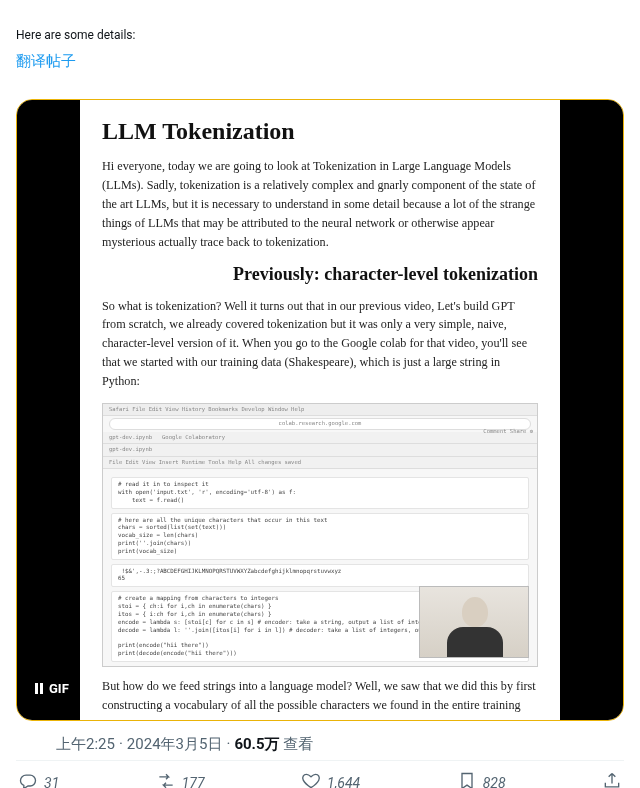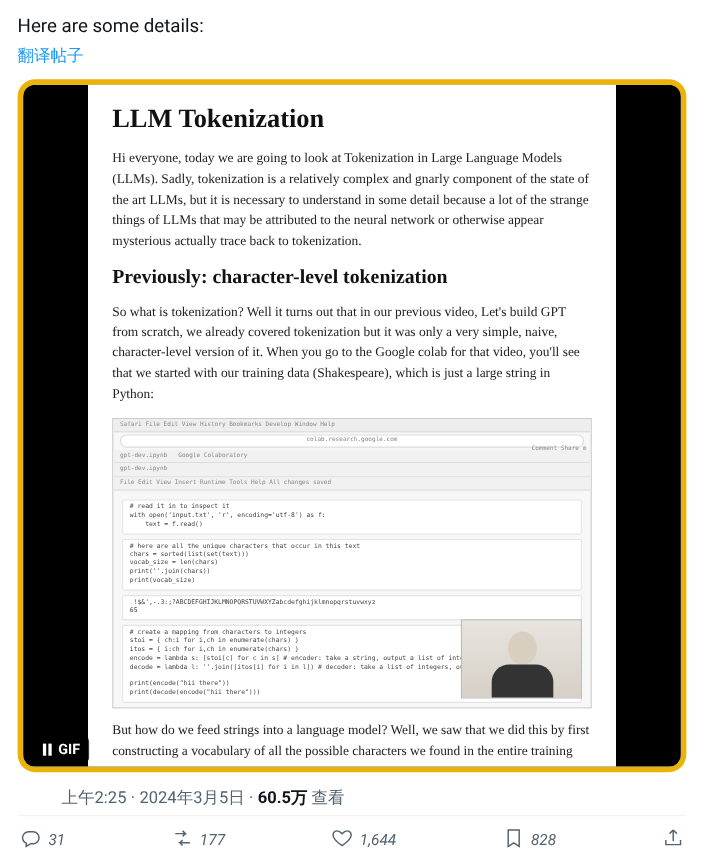--- a/index.html
+++ b/index.html
@@ -11,27 +11,27 @@
   }
   * { box-sizing: border-box; }
   body {
     margin: 0;
     font-family: -apple-system, BlinkMacSystemFont, "Segoe UI", Roboto, Helvetica, Arial, sans-serif;
     color: var(--text);
     background: #fff;
     width: 640px;
   }
   .wrap { padding: 12px 16px 8px 16px; }
-  .lead { font-size: 17px; line-height: 24px; color: var(--text); margin: 0 0 4px 0; }
+  .lead { font-size: 12px; line-height: 24px; color: var(--text); margin: 11px 0 4px 0; }
   .translate {
     font-size: 15px; color: var(--link); text-decoration: none; display: inline-block;
-    margin-bottom: 12px;
+    margin-bottom: 28px;
   }
   .media-card {
-    border: 5px solid #eab308;
+    border: 1px solid #eab308;
     border-radius: 16px;
     overflow: hidden;
     position: relative;
     background: #1d4ed8;
   }
   .media-inner {
     display: flex;
     justify-content: center;
     background: #000;
     height: 620px;
@@ -40,21 +40,21 @@
     width: 480px;
     background: #fff;
     color: #111;
     font-family: Georgia, "Times New Roman", serif;
     padding: 18px 22px 0 22px;
     overflow: hidden;
     position: relative;
   }
   .doc h1 { font-size: 24px; margin: 0 0 12px 0; font-weight: 700; }
   .doc p { font-size: 12.2px; line-height: 1.55; margin: 0 0 12px 0; color: #222; }
-  .doc h2 { font-size: 18px; margin: 6px 0 12px 0; font-weight: 700; }
+  .doc h2 { font-size: 18px; margin: 6px 0 12px 0; font-weight: 700; text-align: right; }
   .ide {
     border: 1px solid #ccc;
     background: #f7f7f7;
     font-family: Menlo, Consolas, monospace;
     font-size: 5.8px;
     color: #555;
     line-height: 1.35;
     margin-bottom: 10px;
     position: relative;
     height: 264px;
@@ -105,21 +105,21 @@
   .speaker::after {
     content: "";
     position: absolute;
     width: 56px; height: 30px;
     background: #333;
     border-radius: 16px 16px 0 0;
     left: 27px; bottom: 0;
   }
   .gif-badge {
     position: absolute;
-    left: 10px; bottom: 4px;
+    left: 10px; bottom: 20px;
     background: rgba(0,0,0,0.78);
     color: #fff;
     font-family: -apple-system, BlinkMacSystemFont, "Segoe UI", Roboto, Arial, sans-serif;
     font-size: 13px; font-weight: 700;
     padding: 4px 8px;
     border-radius: 4px;
     display: flex; align-items: center; gap: 6px;
   }
   .gif-badge .bars { display:flex; gap:2px; }
   .gif-badge .bars span { width:3px; height:11px; background:#fff; display:block; }

